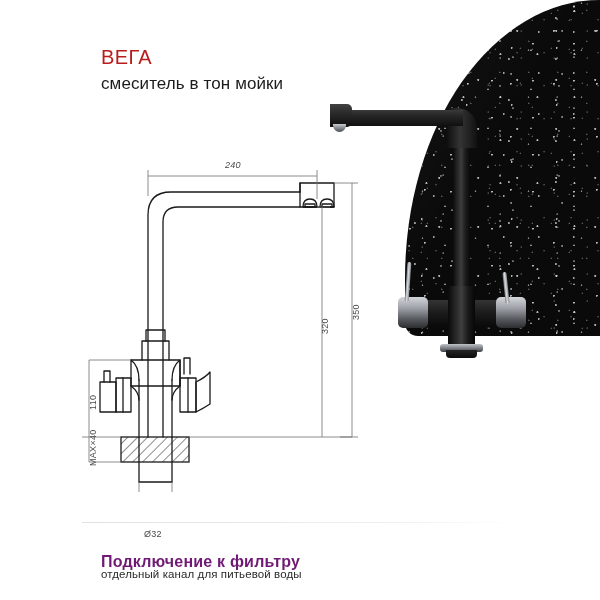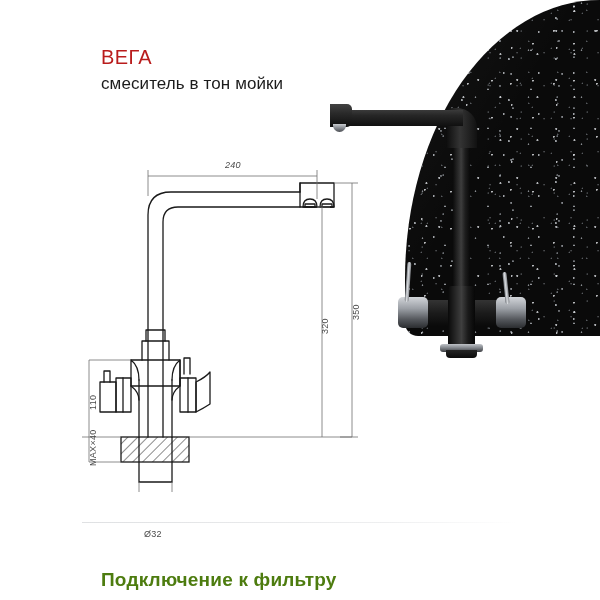--- a/index.html
+++ b/index.html
@@ -86,21 +86,21 @@
   #ph-collar{left:110px;top:344px;width:43px;height:8px;border-radius:3px;
     background:linear-gradient(180deg,#bfc2c7 0%,#80848a 50%,#3a3c40 100%);}
   #ph-base{left:116px;top:350px;width:31px;height:8px;
     background:linear-gradient(180deg,#242424,#0b0b0b);border-radius:0 0 4px 4px;}
 
   
   #title{position:absolute;left:101px;top:46px;font-size:20px;font-weight:400;color:#b91c1c;letter-spacing:.4px;}
   #subtitle{position:absolute;left:101px;top:74px;font-size:17px;font-weight:400;color:#1b1b1b;letter-spacing:.1px;text-align:right;}
   #divider{position:absolute;left:82px;top:522px;width:436px;height:1px;
     background:linear-gradient(90deg,rgba(150,155,162,.30),rgba(150,155,162,.16) 70%,rgba(150,155,162,0));}
-  #foot-title{position:absolute;left:101px;top:569px;font-size:19px;font-weight:700;color:#4d7c0f;letter-spacing:.2px;}
+  #foot-title{position:absolute;left:101px;top:553px;font-size:16px;font-weight:700;color:#701a75;letter-spacing:.2px;}
   #foot-sub{position:absolute;left:101px;top:568px;font-size:11.5px;font-weight:400;color:#2a2a2a;letter-spacing:.1px;}
 
   
   #draw{position:absolute;left:0;top:0;width:600px;height:600px;}
   .dimtxt{position:absolute;font-size:9px;color:#4a4a4a;letter-spacing:.3px;white-space:nowrap;}
   .rot{transform:rotate(-90deg);transform-origin:left top;}
 </style>
 </head>
 <body>
 
@@ -213,14 +213,15 @@
   <div class="dimtxt rot" style="left:320px;top:334px;">320</div>
 
   <div class="dimtxt rot" style="left:88px;top:410px;">110</div>
 
   <div class="dimtxt rot" style="left:88px;top:466px;">MAX×40</div>
 
   <div class="dimtxt" style="left:144px;top:485px;margin-top:44px;">Ø32</div>
 
   <div id="divider"></div>
   <div id="foot-title">Подключение к фильтру</div>
+  <div id="foot-sub">отдельный канал для питьевой воды</div>
 
 </div>
 
 </body></html>

